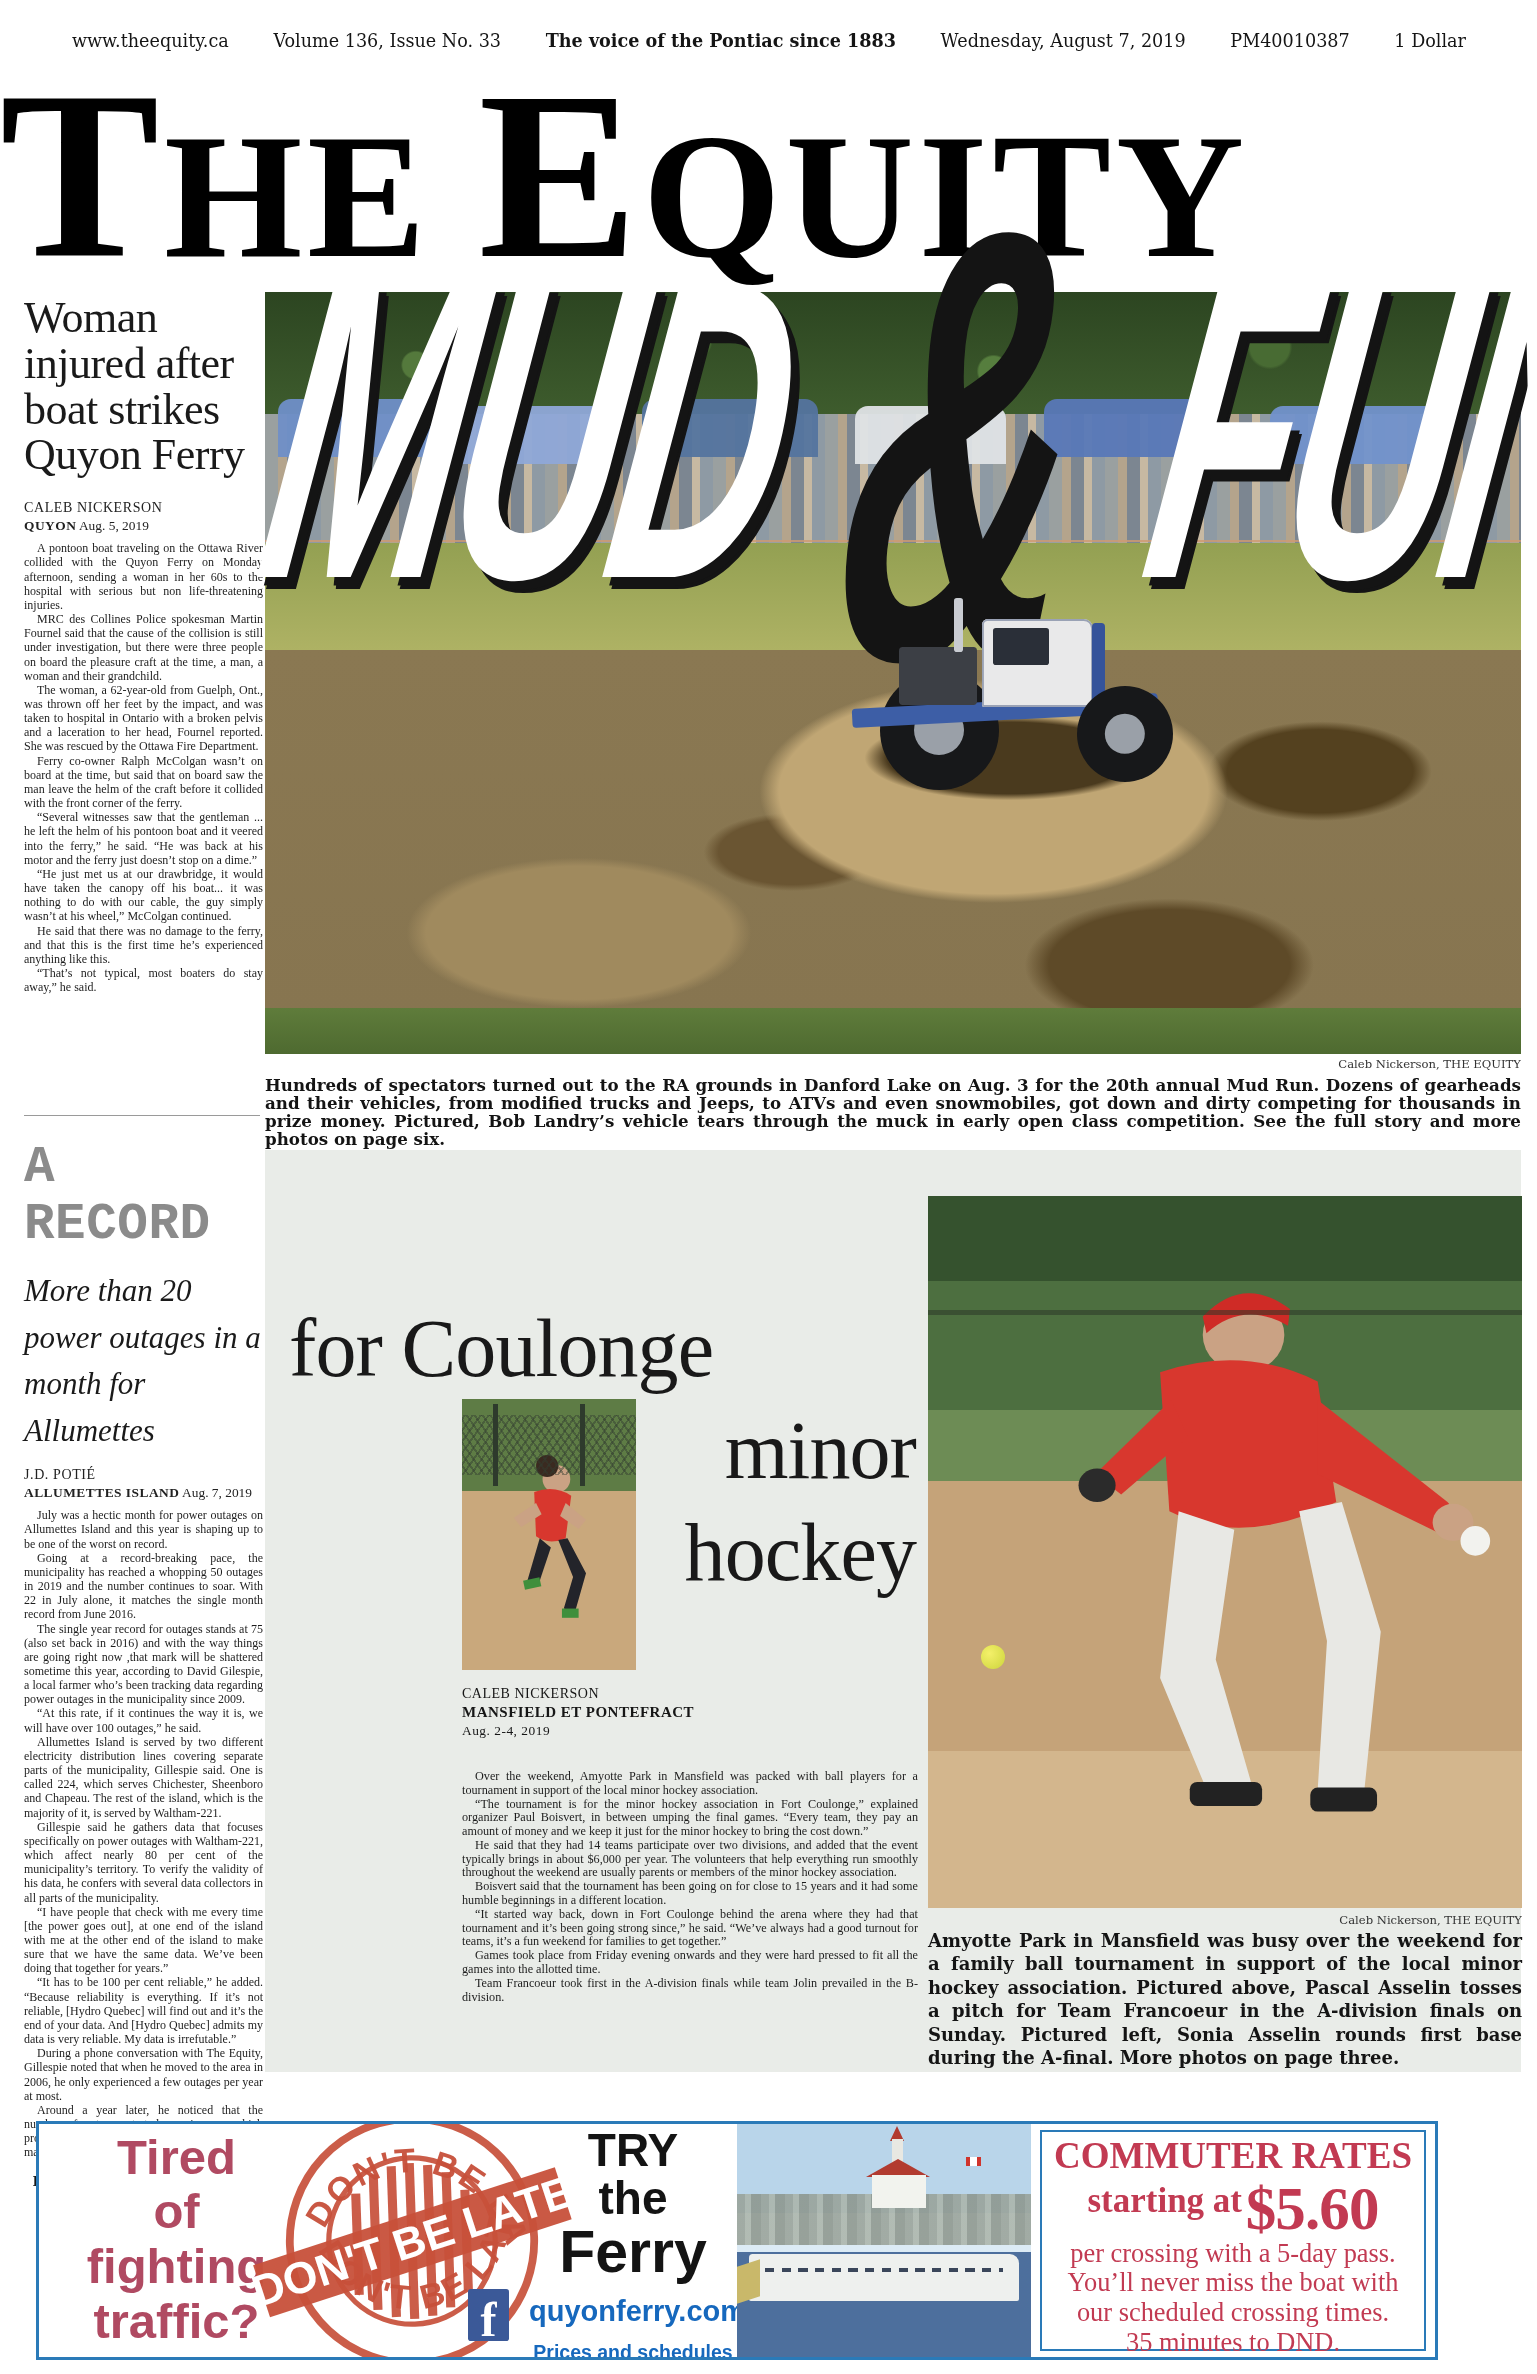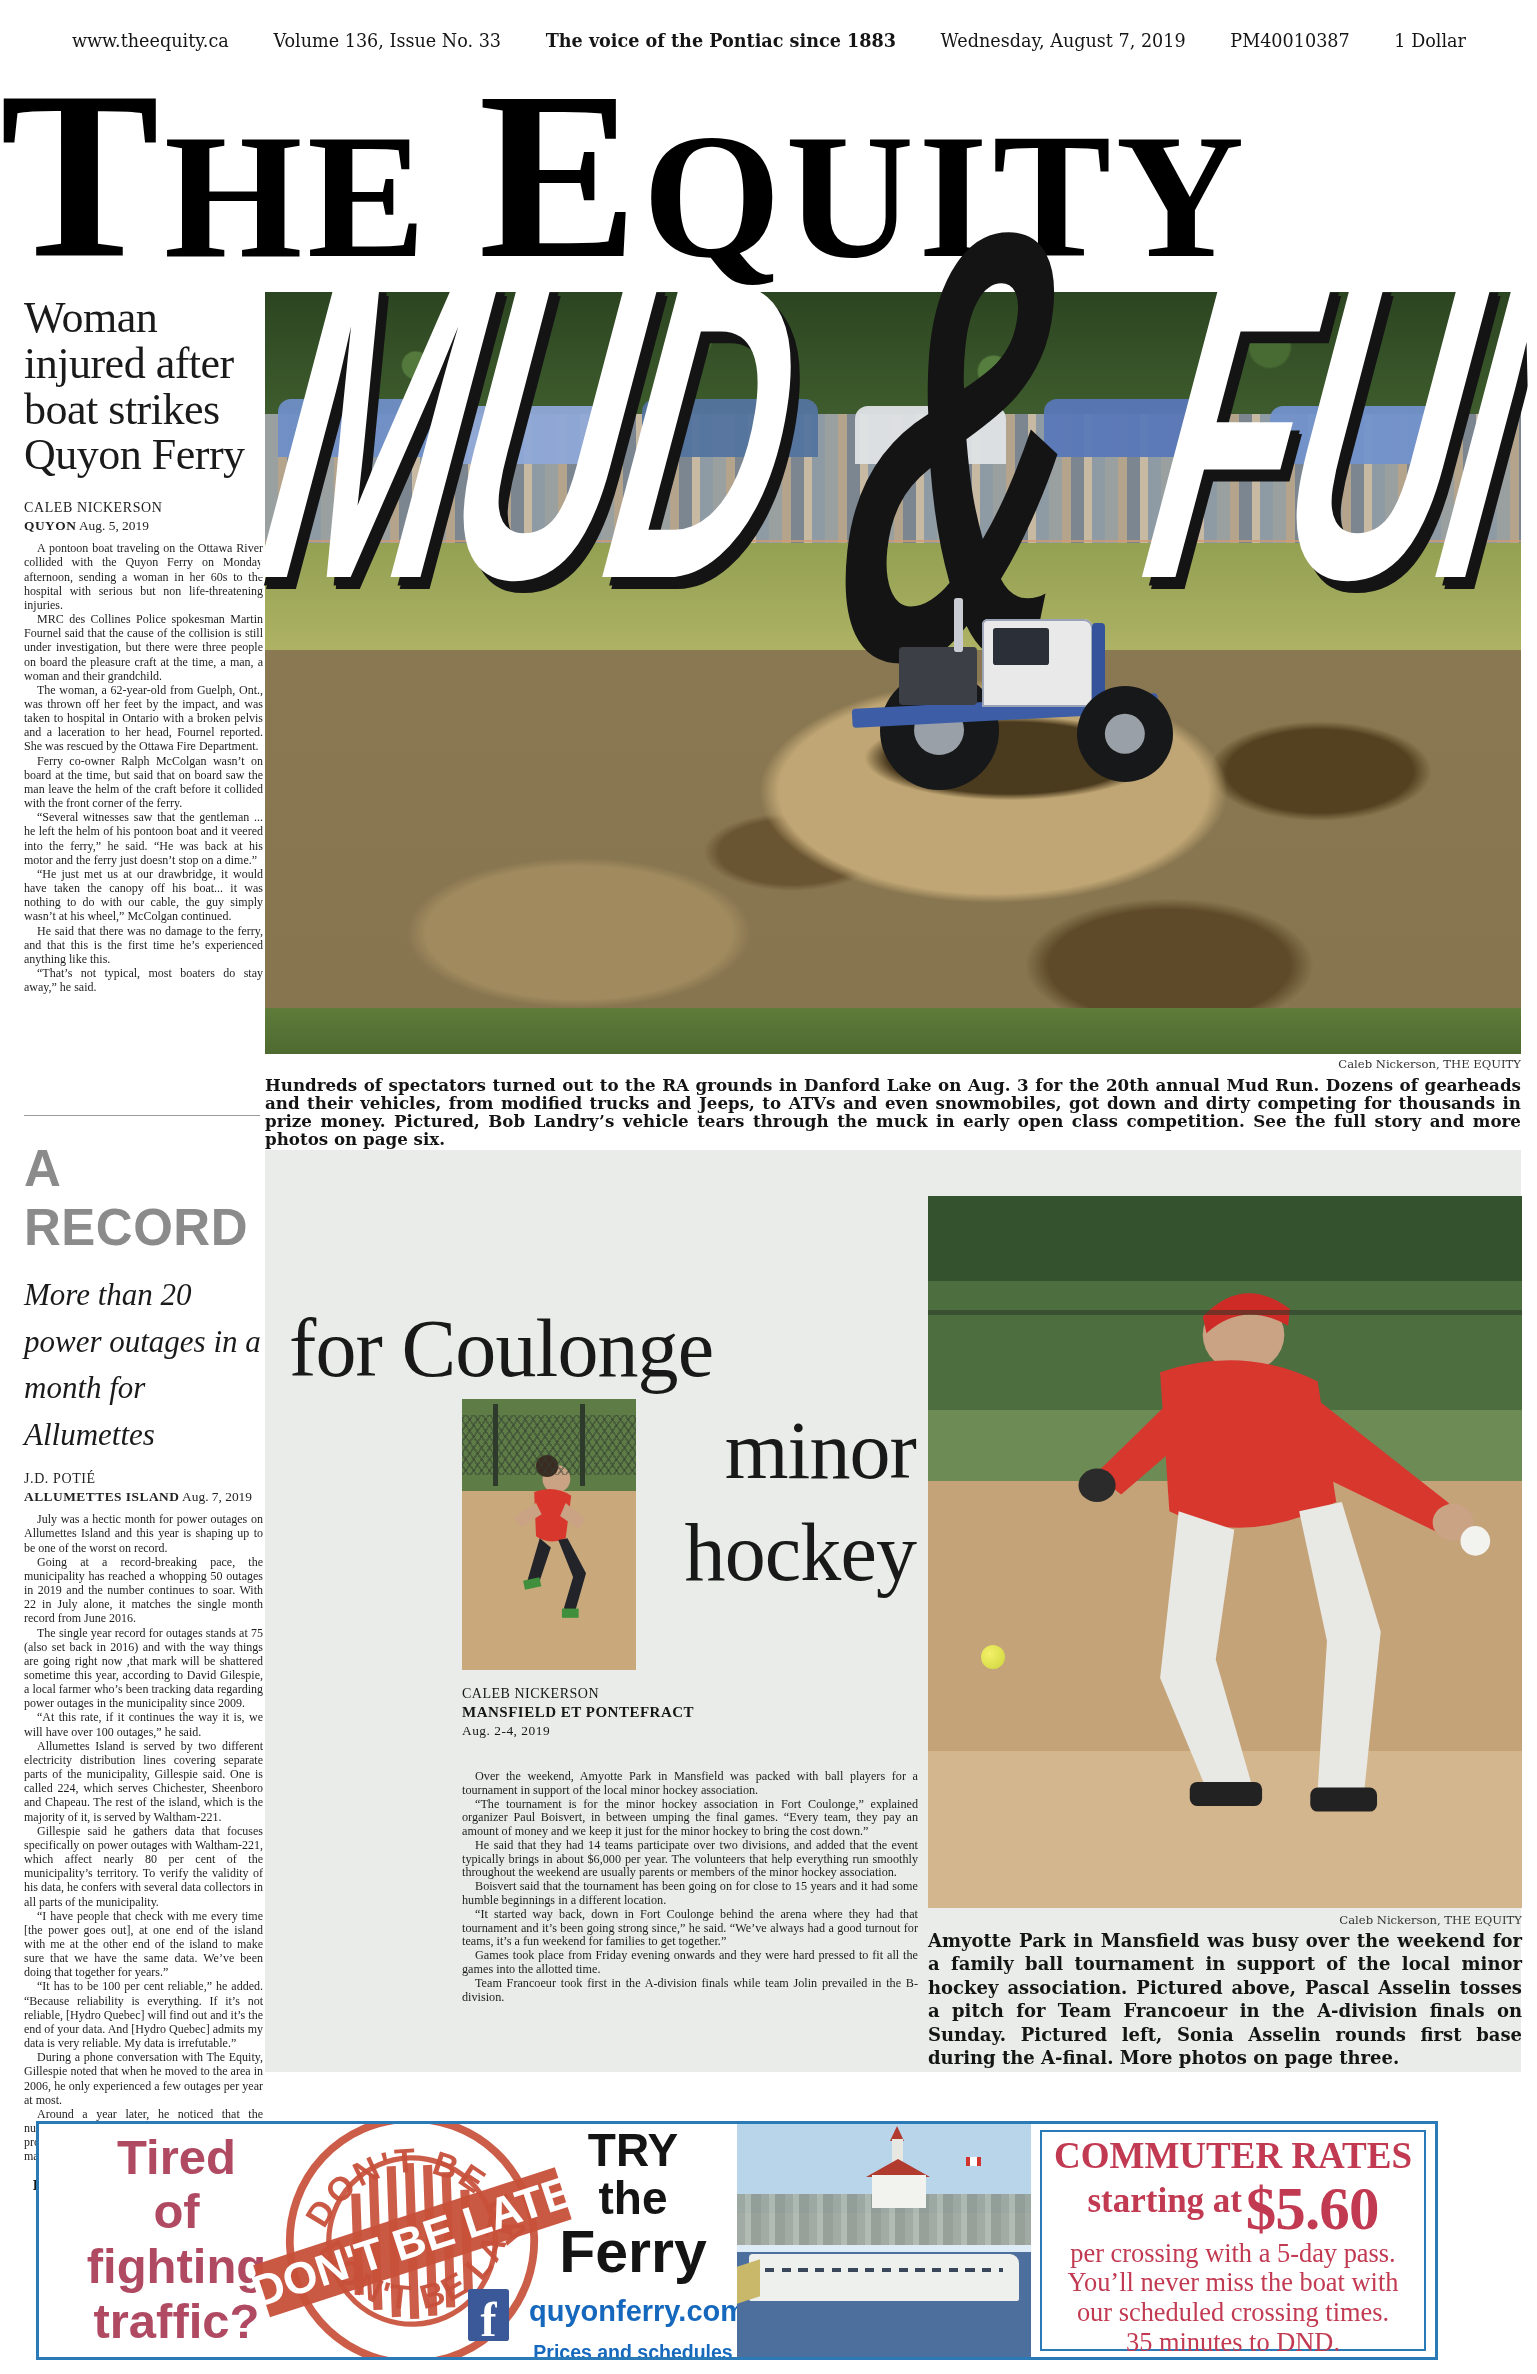--- a/index.html
+++ b/index.html
@@ -27,21 +27,21 @@
                font-weight:400; letter-spacing:-0.5px; color:#1a1a1a; }
   .byline { margin-top:22px; font-size:14px; letter-spacing:0.6px; color:#222; }
   .dateline { margin-top:1.9px; font-size:13.4px; color:#222; }
   .dateline .place { font-weight:bold; letter-spacing:0.5px; }
   .colbody { margin-top:7.4px; }
   .colbody p { font-size:12px; line-height:1.18; text-align:justify; text-indent:13px;
                color:#1d1d1d; }
   .divider { position:absolute; left:24px; top:1115px; width:236px; border-top:1.9px solid #9a9a9a; }
 
   .recordcol { position:absolute; left:24px; top:1139px; width:239px; }
-  .kicker { font-family:Liberation Sans, sans-serif; font-weight:bold; font-size:51px;
+  .kicker { font-family:Liberation Mono, monospace; font-weight:bold; font-size:51px;
             color:#8b8b8b; letter-spacing:0.5px; }
   .headline2 { margin-top:15px; font-family:"Liberation Serif", serif; font-style:italic;
                font-size:31px; line-height:1.5; font-weight:400; color:#1a1a1a; }
   .recordcol .byline { margin-top:13px; }
   .continuation { margin-top:15px; text-align:center; font-weight:bold; font-size:13px;
                   font-family:"DejaVu Serif", serif; }
 
   
   .photo-mud { position:absolute; left:265px; top:292px; width:1256px; height:762px;
                overflow:hidden; background:#7d8a63; }

